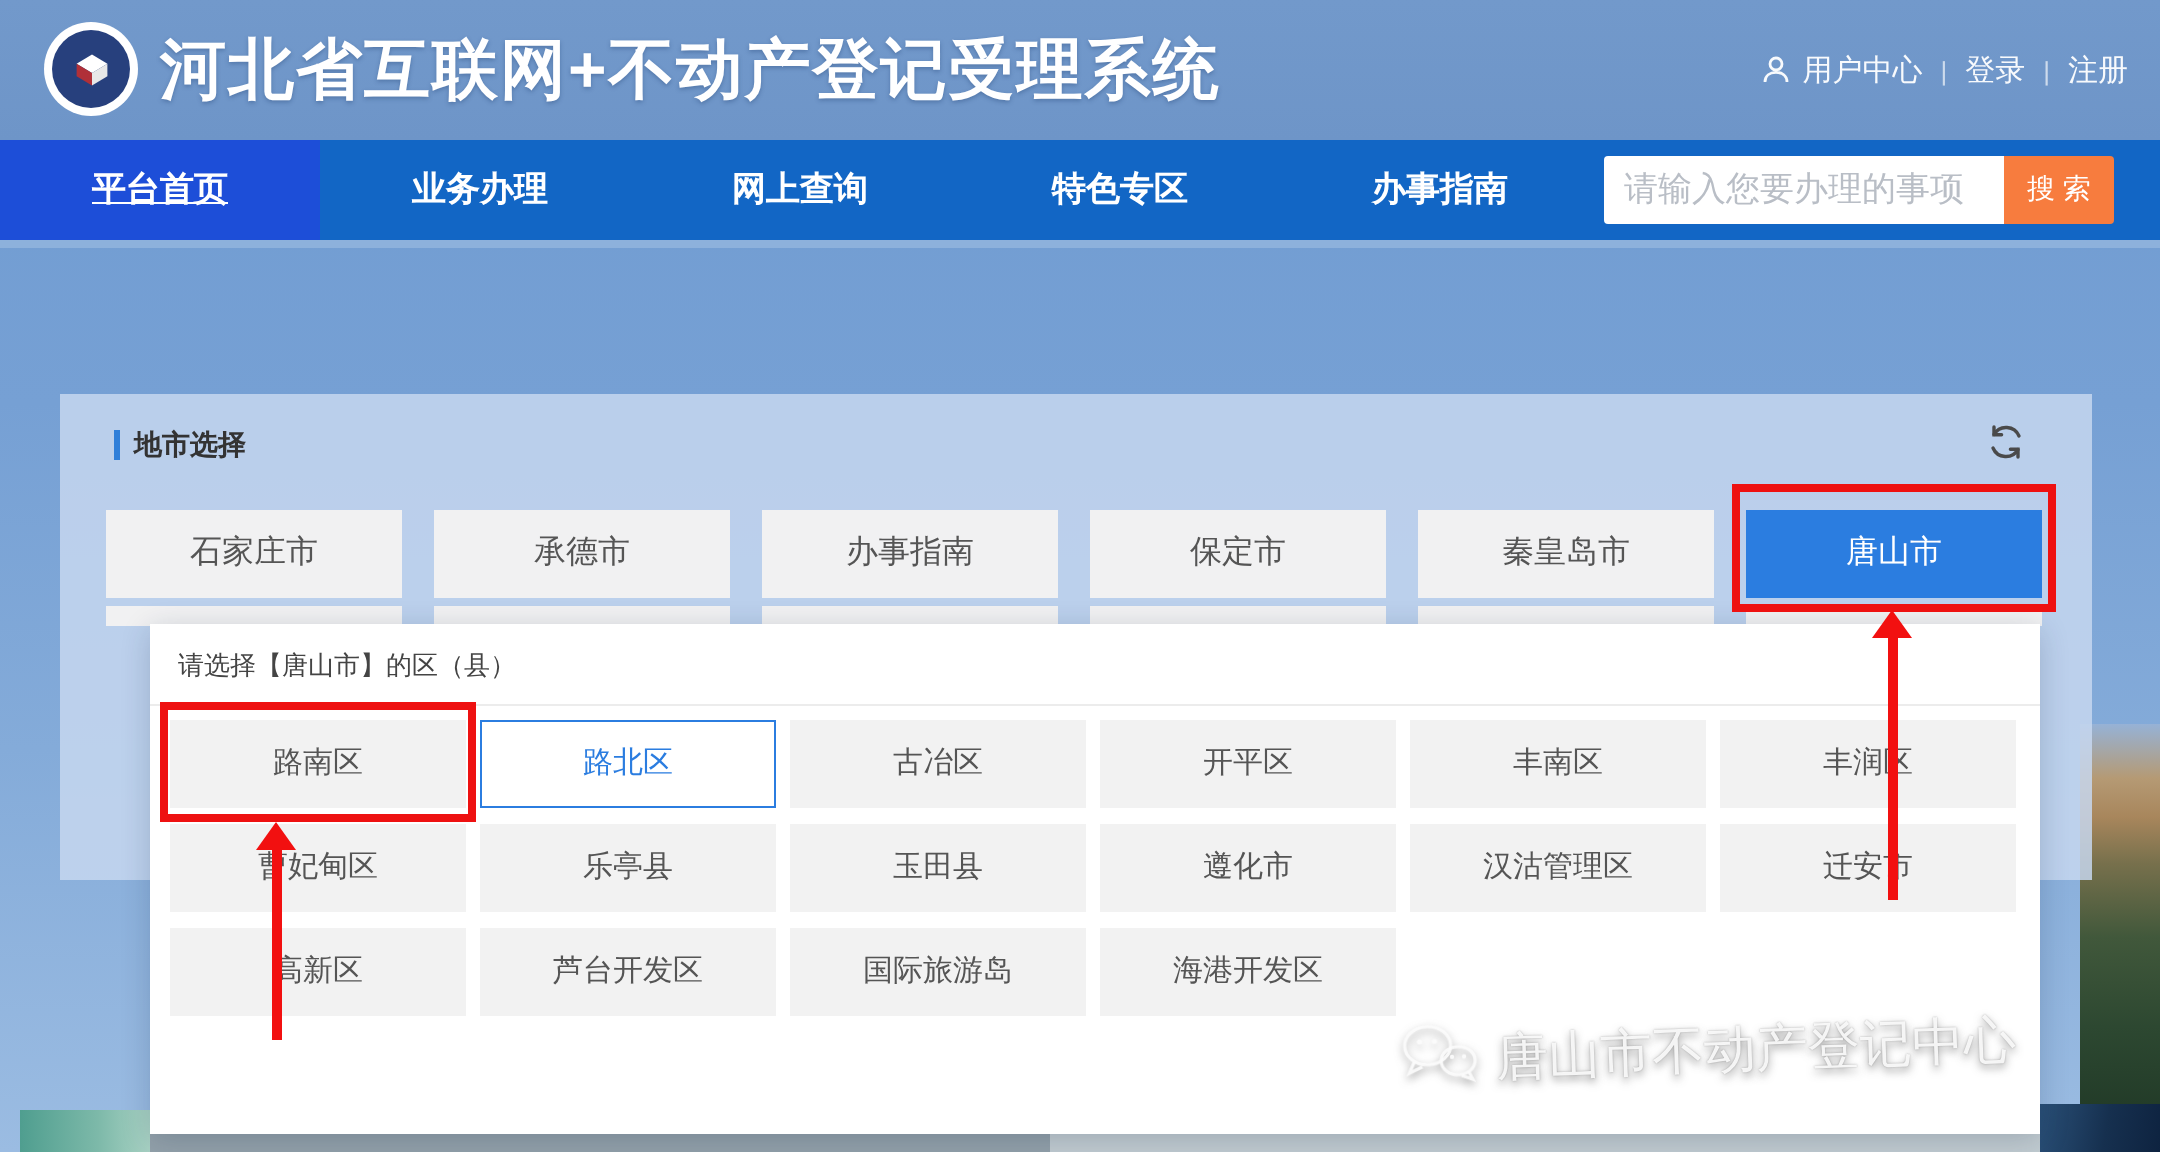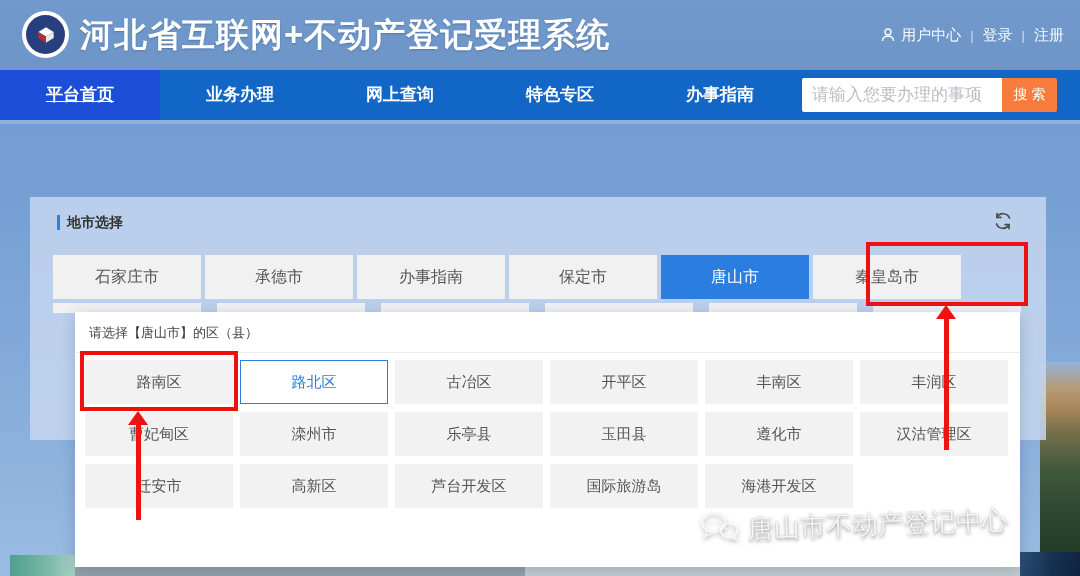--- a/index.html
+++ b/index.html
@@ -48,21 +48,21 @@
   .search-btn { width:55px; height:34px; border:none; background:#f77c3e; color:#fff;
     font-size:14px; font-family:inherit; cursor:pointer; border-radius:0 2px 2px 0; }
   
   .city-panel { position:absolute; left:30px; top:197px; width:1016px; height:243px;
     background:rgba(199,216,240,0.84); }
   .panel-title { position:absolute; left:27px; top:17px; font-size:14px; font-weight:bold;
     color:#333; padding-left:10px; }
   .panel-title::before { content:""; position:absolute; left:0; top:1px; width:3px; height:15px;
     background:#2f7fd9; }
   .refresh-icon { position:absolute; right:32px; top:13px; width:22px; height:22px; cursor:pointer; }
-  .city-row { position:absolute; left:23px; top:58px; display:flex; gap:4px; }
+  .city-row { position:absolute; left:23px; top:58px; display:flex; gap:16px; }
   .city-btn { width:148px; height:44px; line-height:44px; text-align:center;
     background:#f1f1f2; color:#555; font-size:16px; cursor:pointer; }
   .city-btn.selected { background:#2b7de0; color:#fff; }
   .city-row2 { position:absolute; left:23px; top:106px; display:flex; gap:16px; }
   .city-sliver { width:148px; height:10px; background:#f1f1f2; }
   
   .district-panel { position:absolute; left:75px; top:312px; width:945px; height:255px;
     background:#fff; box-shadow:0 3px 14px rgba(20,40,70,0.20); }
   .district-title { padding:12px 0 10px 14px; font-size:13px; color:#444;
     border-bottom:1px solid #ececec; }
@@ -149,22 +149,22 @@
         <path d="M4.5 14 A7 7 0 0 0 17 14.8"></path>
         <path d="M5 3.5 L5 7.4 L8.8 7.4" fill="none"></path>
         <path d="M17 18.5 L17 14.6 L13.2 14.6" fill="none"></path>
       </svg>
     </div>
     <div class="city-row">
       <div class="city-btn">石家庄市</div>
       <div class="city-btn">承德市</div>
       <div class="city-btn">办事指南</div>
       <div class="city-btn">保定市</div>
+      <div class="city-btn">秦皇岛市</div>
       <div class="city-btn selected">唐山市</div>
-      <div class="city-btn">秦皇岛市</div>
     </div>
     <div class="city-row2">
       <div class="city-sliver"></div>
       <div class="city-sliver"></div>
       <div class="city-sliver"></div>
       <div class="city-sliver"></div>
       <div class="city-sliver"></div>
       <div class="city-sliver"></div>
     </div>
   </section>
@@ -172,21 +172,20 @@
   <section class="district-panel">
     <div class="district-title">请选择【唐山市】的区（县）</div>
     <div class="district-grid">
       <div class="district-btn">路南区</div>
       <div class="district-btn selected">路北区</div>
       <div class="district-btn">古冶区</div>
       <div class="district-btn">开平区</div>
       <div class="district-btn">丰南区</div>
       <div class="district-btn">丰润区</div>
       <div class="district-btn">曹妃甸区</div>
-      <div class="district-btn">滦州市</div>
       <div class="district-btn">乐亭县</div>
       <div class="district-btn">玉田县</div>
       <div class="district-btn">遵化市</div>
       <div class="district-btn">汉沽管理区</div>
       <div class="district-btn">迁安市</div>
       <div class="district-btn">高新区</div>
       <div class="district-btn">芦台开发区</div>
       <div class="district-btn">国际旅游岛</div>
       <div class="district-btn">海港开发区</div>
     </div>

